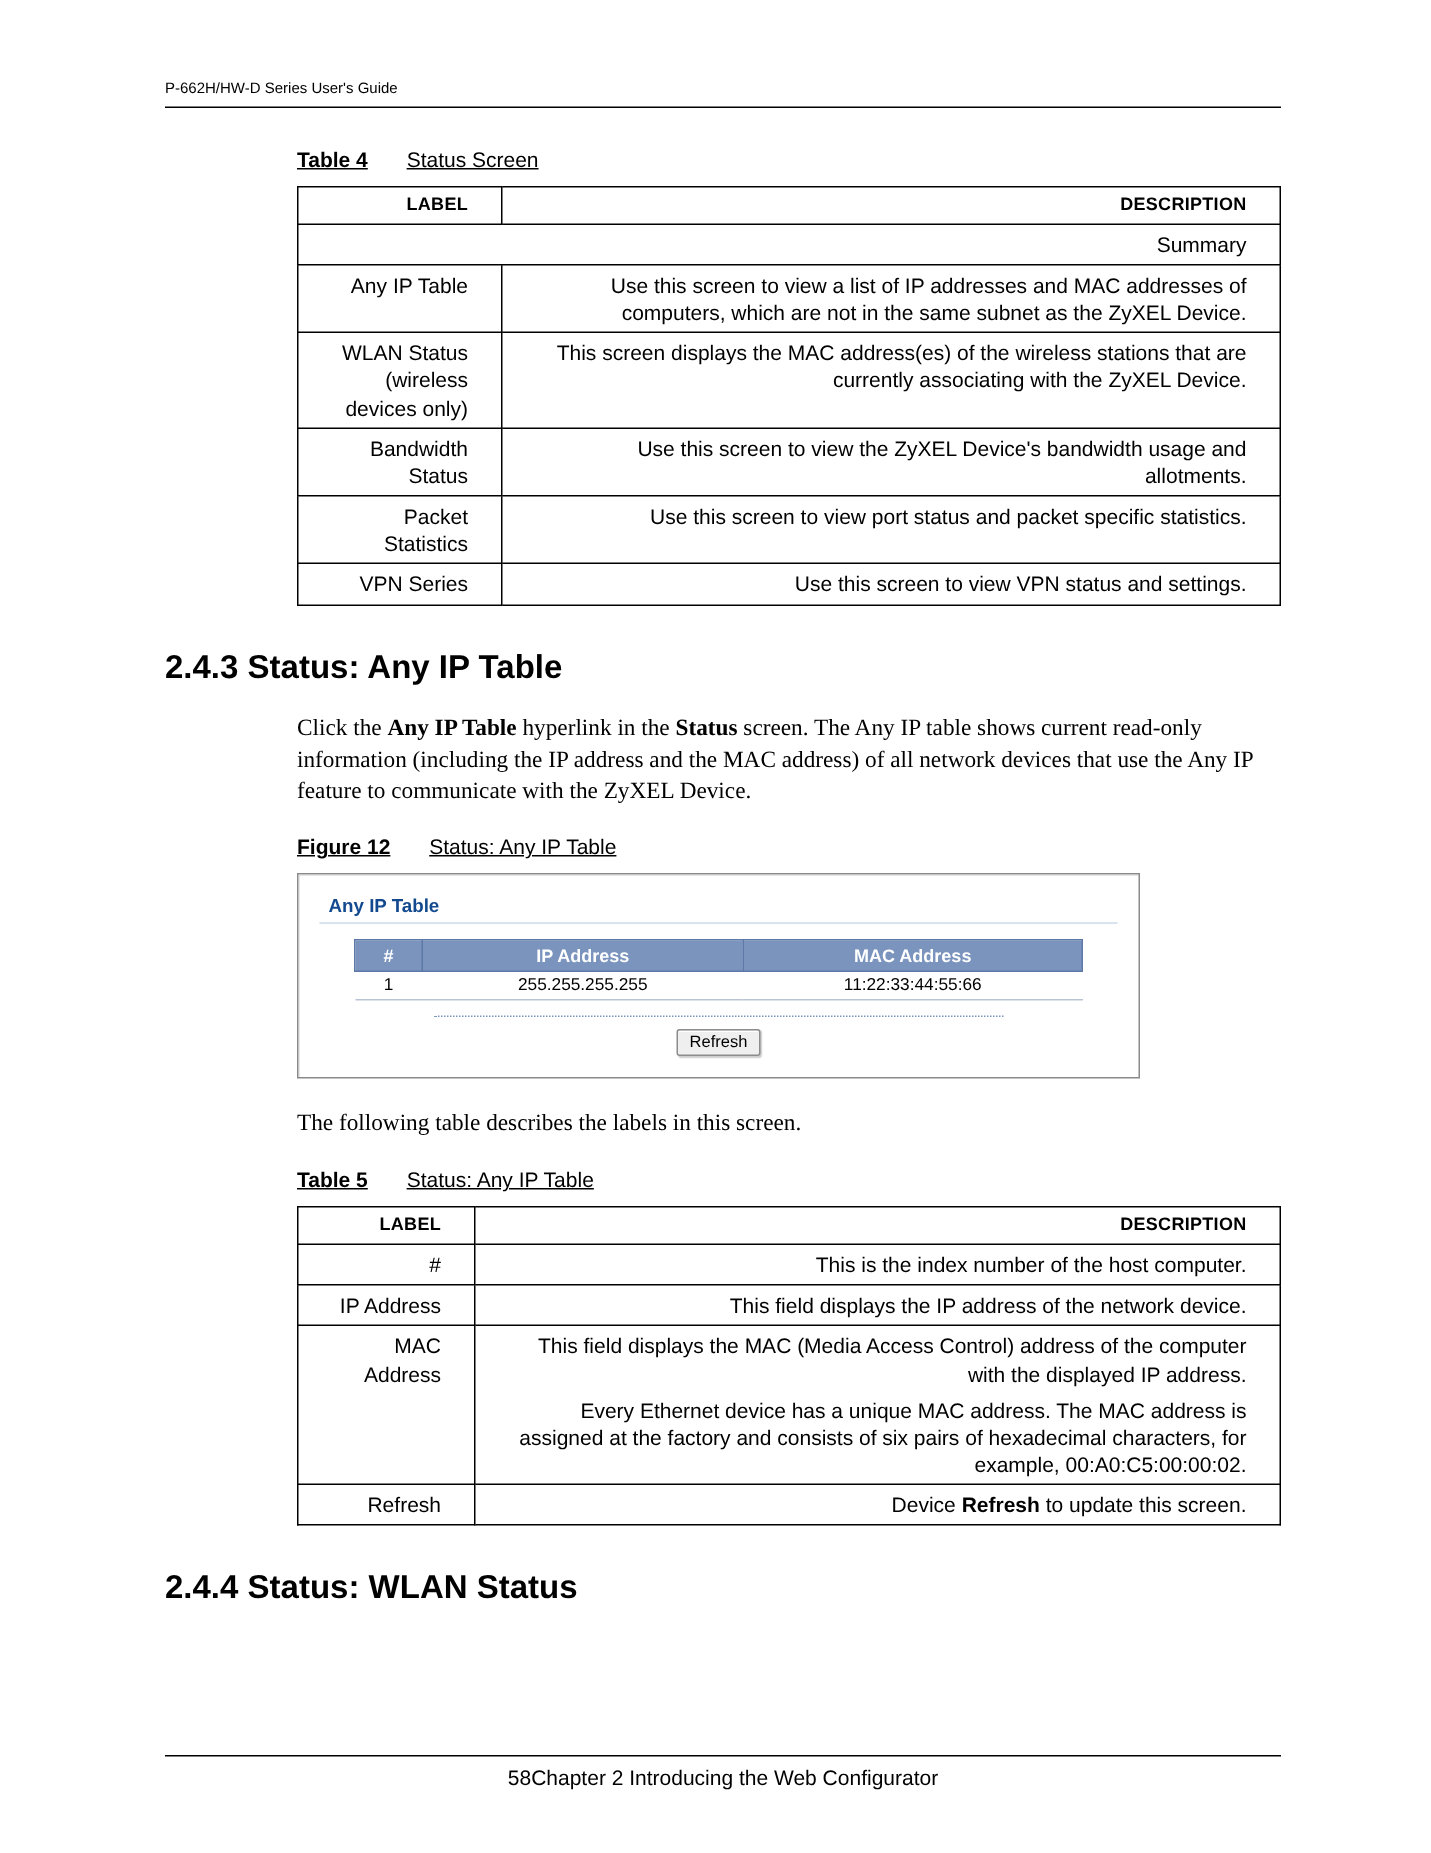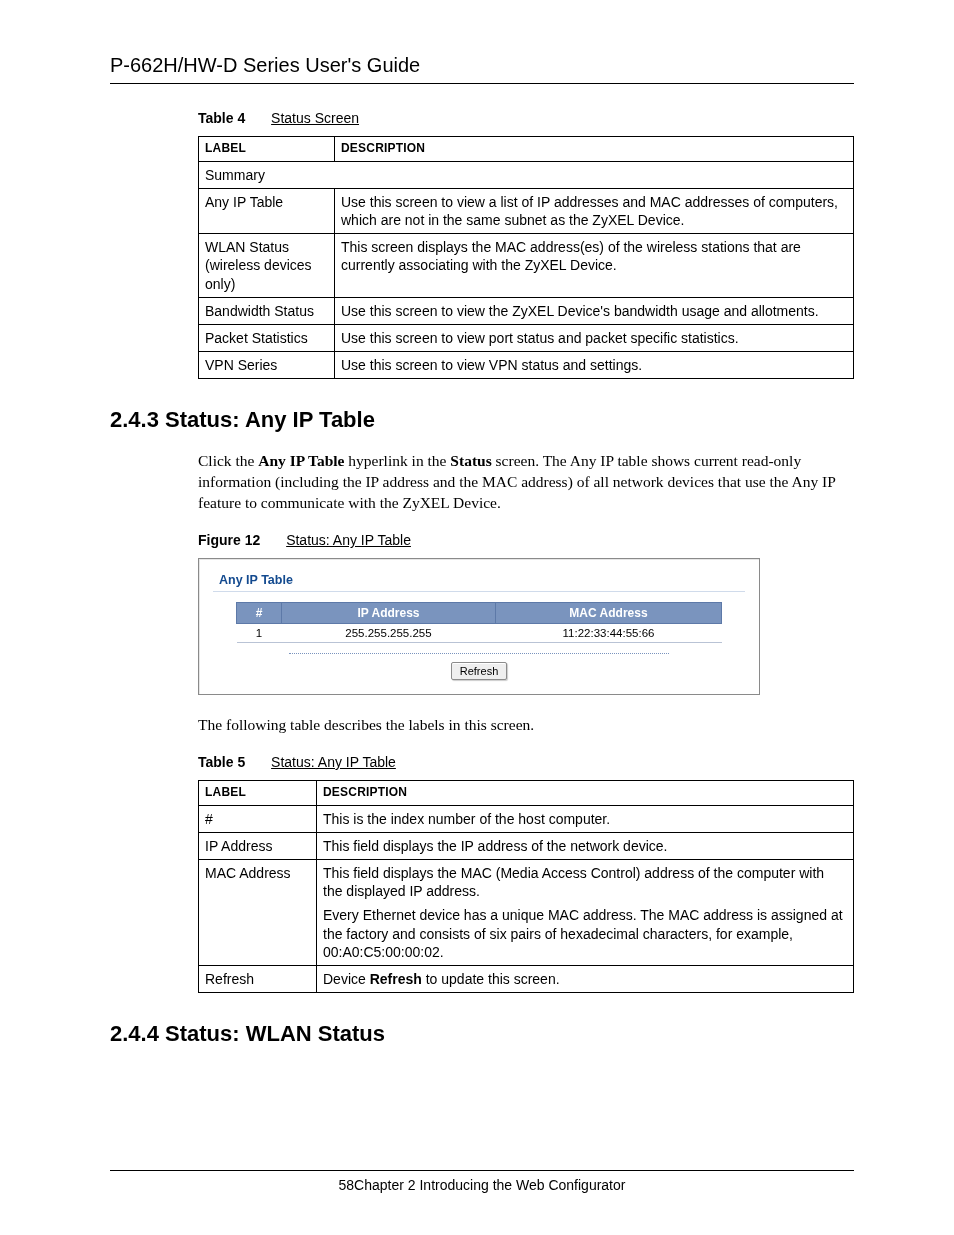--- a/index.html
+++ b/index.html
@@ -11,50 +11,50 @@
   }
   .page {
     width: 954px;
     height: 1235px;
     box-sizing: border-box;
     padding: 54px 100px 44px 110px;
     position: relative;
     font-size: 14.5px;
   }
   .running-header {
-    font-size: 20px;
+    font-size: 10px;
     margin-bottom: 6px;
   }
   .running-rule {
     border: none;
     border-top: 1px solid #000;
     margin: 0 0 26px 0;
   }
 
   
   .caption {
     font-size: 14px;
     margin: 0 0 10px 88px;
   }
-  .caption b { font-weight: 700; }
+  .caption b { font-weight: 700; text-decoration: underline; }
   .caption span { font-weight: 400; margin-left: 22px; text-decoration: underline; }
 
   
   .spec-table {
     margin-left: 88px;
     width: 656px;
     border-collapse: collapse;
     border: 1.5px solid #000;
     font-size: 14px;
     line-height: 1.3;
   }
   .spec-table th, .spec-table td {
     border: 1px solid #000;
-    padding: 4px 6px;
-    text-align: left;
+    padding: 4px 22px;
+    text-align: right;
     vertical-align: top;
   }
   .spec-table thead th {
     font-size: 12px;
     font-weight: 700;
     letter-spacing: 0.2px;
   }
   .spec-table col.label-col  { width: 136px; }
   .spec-table col.label-col5 { width: 118px; }
 

